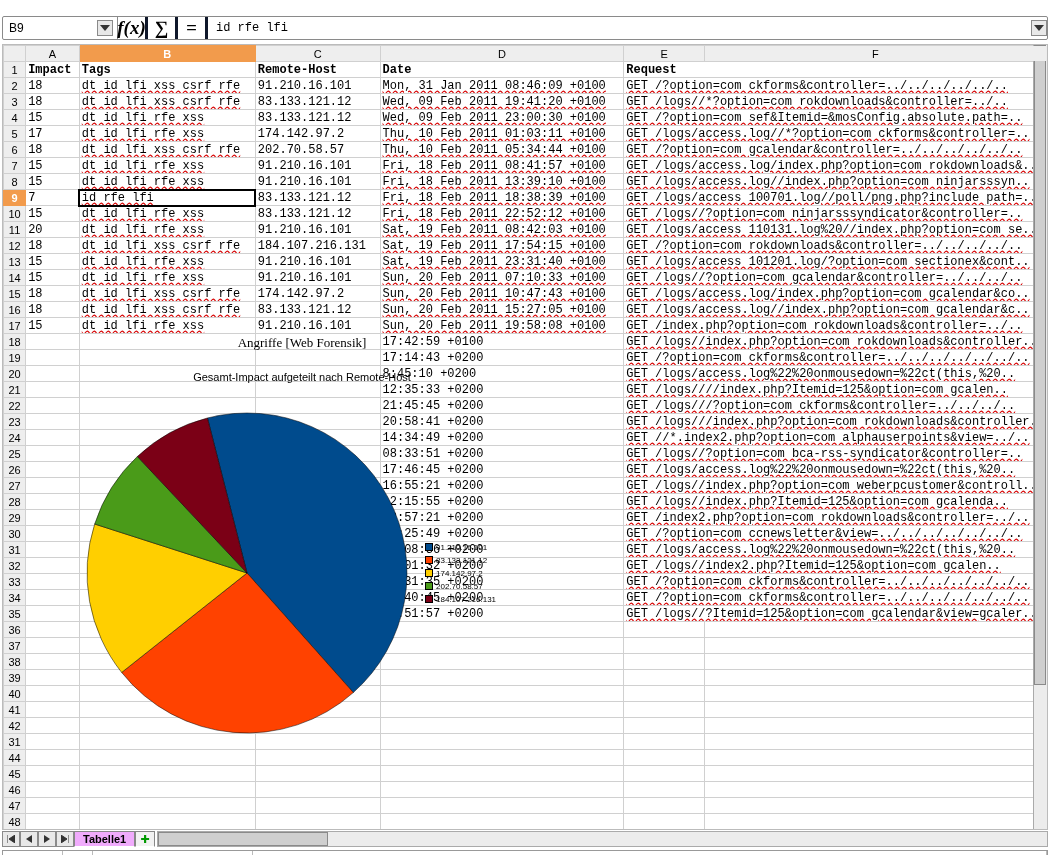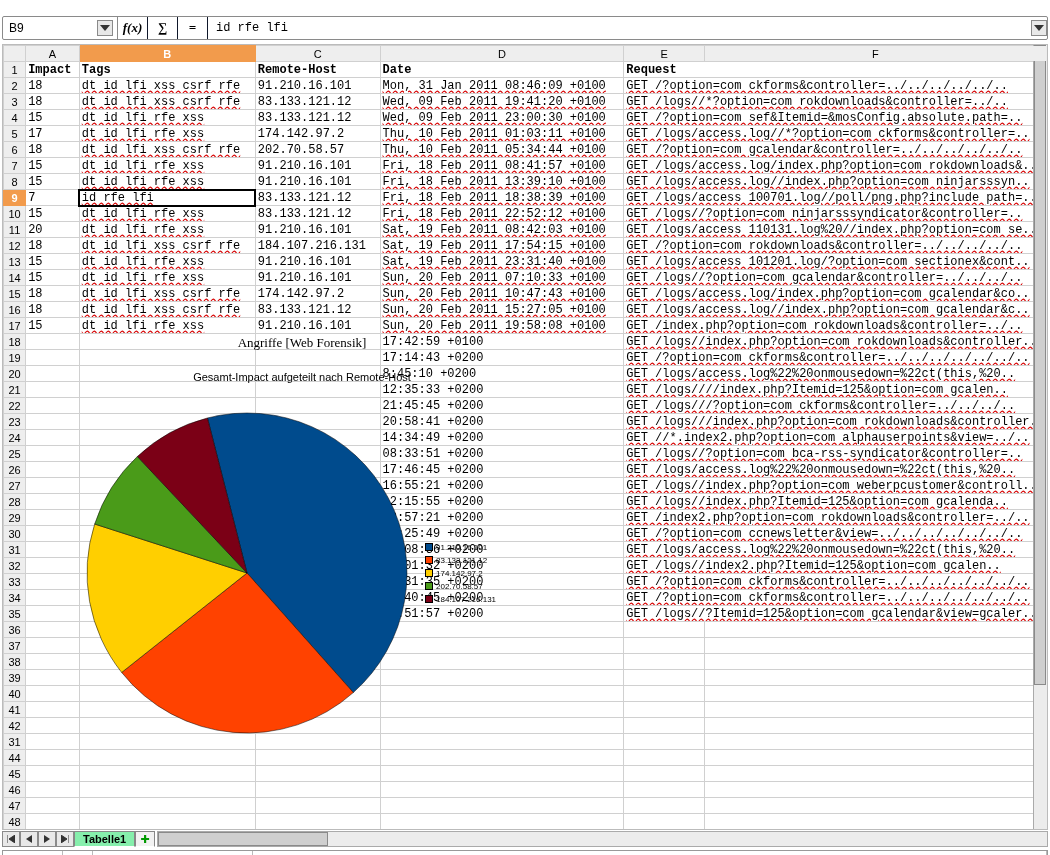--- a/index.html
+++ b/index.html
@@ -4,21 +4,21 @@
 <style>
   html, body { margin: 0; padding: 0; font-family: "Liberation Sans", Arial, sans-serif; font-size: 12px; color: #000; background: #fff; width: 1050px; height: 855px; overflow: hidden; }
   * { box-sizing: border-box; }
 
   
   .formula-bar { display: flex; align-items: center; height: 24px; border: 1px solid #8a8a8a; border-radius: 2px; margin: 16px 2px 4px 2px; position: relative; }
   .cell-ref-box { display: flex; align-items: center; padding: 0 4px; height: 22px; border-right: 1px solid #8a8a8a; }
   .cell-ref-box input { border: none; outline: none; width: 90px; font-family: "Liberation Sans", Arial, sans-serif; font-size: 12px; }
   .dd-btn { width: 16px; height: 16px; border: 1px solid #8a8a8a; background: #e8e8e8; display: inline-flex; align-items: center; justify-content: center; }
   .dd-btn svg { width: 10px; height: 6px; }
-  .fx-btn { width: 30px; height: 22px; display: flex; align-items: center; justify-content: center; border-right: 1px solid #0f172a; font-weight: bold; font-style: italic; font-family: serif; font-size: 13px; }
+  .fx-btn { width: 30px; height: 22px; display: flex; align-items: center; justify-content: center; border-right: 3px solid #0f172a; font-weight: bold; font-style: italic; font-family: serif; font-size: 19px; }
   .fx-btn:last-of-type { border-right: 1px solid #8a8a8a; }
   .formula-input { flex: 1; padding: 0 6px; display: flex; align-items: center; }
   .formula-input input { border: none; outline: none; width: 100%; font-size: 12px; font-family: "Courier New", monospace; }
 
   
   .sheet-wrap { position: relative; height: 786px; border: 1px solid #bbb; margin: 0 2px; overflow: hidden; }
   table.sheet { border-collapse: collapse; table-layout: fixed; font-family: "Courier New", monospace; font-size: 12px; }
   table.sheet th, table.sheet td { border: 1px solid #d0d0d0; height: 16px; padding: 0 2px; overflow: hidden; white-space: nowrap; }
   table.sheet th { background: #eeeeee; font-weight: normal; font-family: "Liberation Sans", Arial, sans-serif; font-size: 11px; text-align: center; }
   table.sheet th.col { position: sticky; top: 0; }
@@ -46,21 +46,21 @@
   .chart-subtitle { text-align: center; font-family: "Liberation Sans", Arial, sans-serif; font-size: 11px; margin-top: 20px; }
   .chart-body { display: flex; align-items: center; margin-top: 20px; }
   .legend { margin-left: 8px; font-size: 8px; line-height: 13px; }
   .legend-row { display: flex; align-items: center; }
   .legend-sw { width: 8px; height: 8px; margin-right: 3px; border: 1px solid #000; }
 
   
   .sheet-tabs { display: flex; align-items: center; height: 18px; margin: 0 2px; }
   .nav-btn { width: 18px; height: 16px; border: 1px solid #8a8a8a; background: #e8e8e8; margin-right: 0; display: flex; align-items: center; justify-content: center; }
   .nav-btn svg { width: 8px; height: 8px; }
-  .tab { padding: 0 8px; height: 16px; border: 1px solid #888; background: #86efac; font-size: 11px; font-weight: bold; display: flex; align-items: center; border-bottom: 1px solid #fff; }
+  .tab { padding: 0 8px; height: 16px; border: 1px solid #888; background: #f0abfc; font-size: 11px; font-weight: bold; display: flex; align-items: center; border-bottom: 1px solid #fff; }
   .tab.add { background: #f2f2f2; font-weight: normal; color: #090; width: 20px; justify-content: center; }
   .hscroll-track { flex: 1; height: 16px; background: #ececec; border: 1px solid #aaa; margin-left: 2px; position: relative; }
   .hscroll-thumb { position: absolute; left: 0; top: 0; height: 14px; width: 170px; background: #cfcfcf; border: 1px solid #8a8a8a; }
 
   
   .vscroll { position: absolute; right: 0; top: 0; bottom: 0; width: 14px; background: #ececec; border-left: 1px solid #aaa; }
   .vscroll-thumb { position: absolute; top: 0; left: 0; width: 12px; height: 640px; background: #cfcfcf; border: 1px solid #8a8a8a; }
 
   
   .status-bar { display: flex; align-items: center; height: 20px; border: 1px solid #999; margin: 2px; font-size: 11px; }

